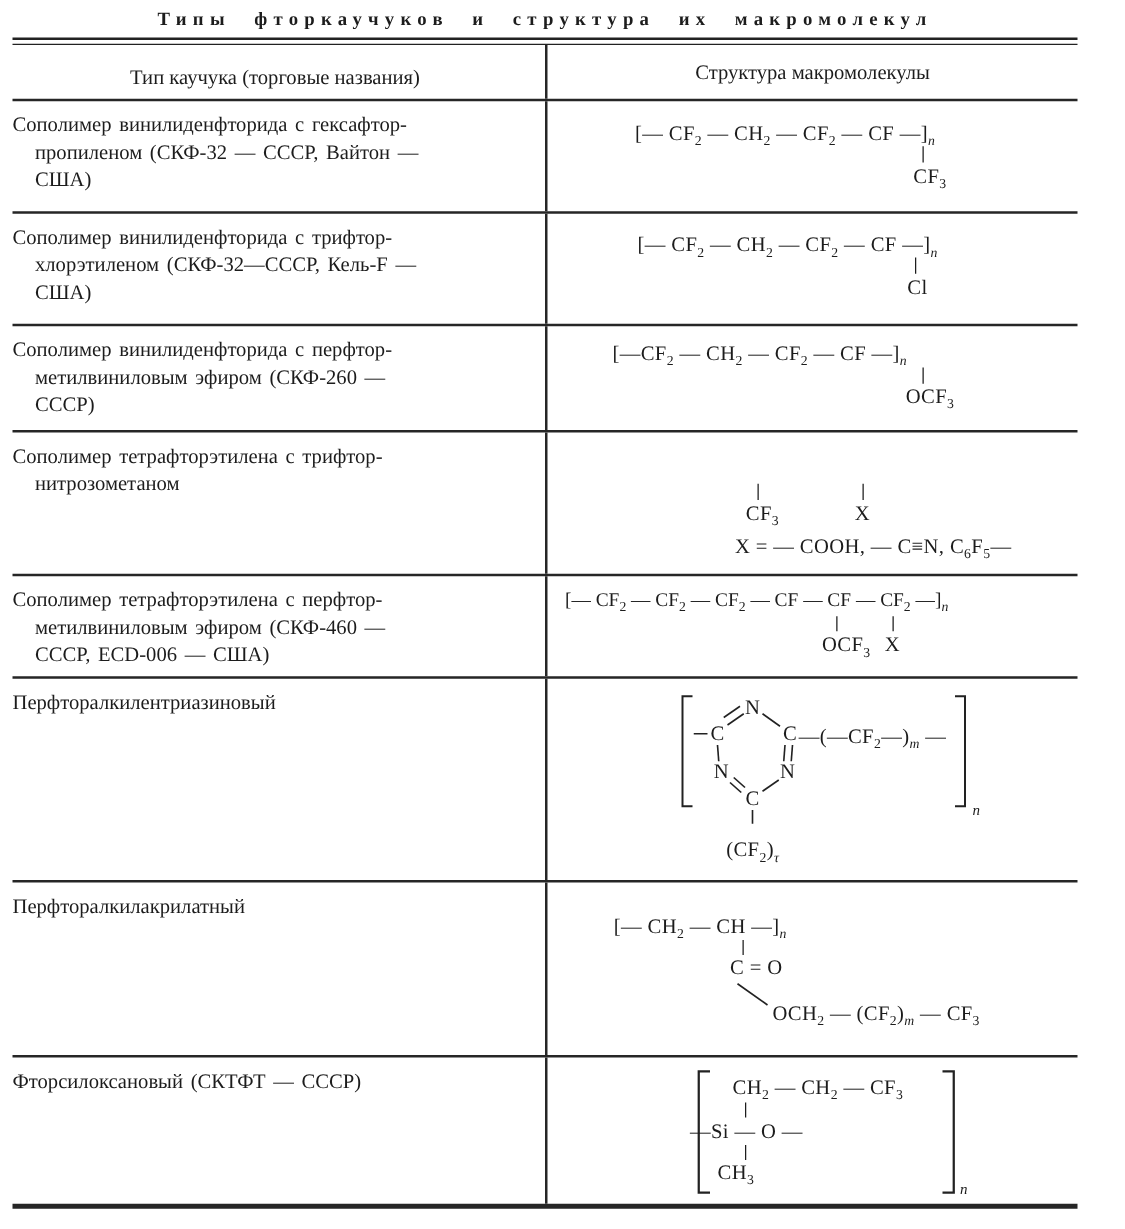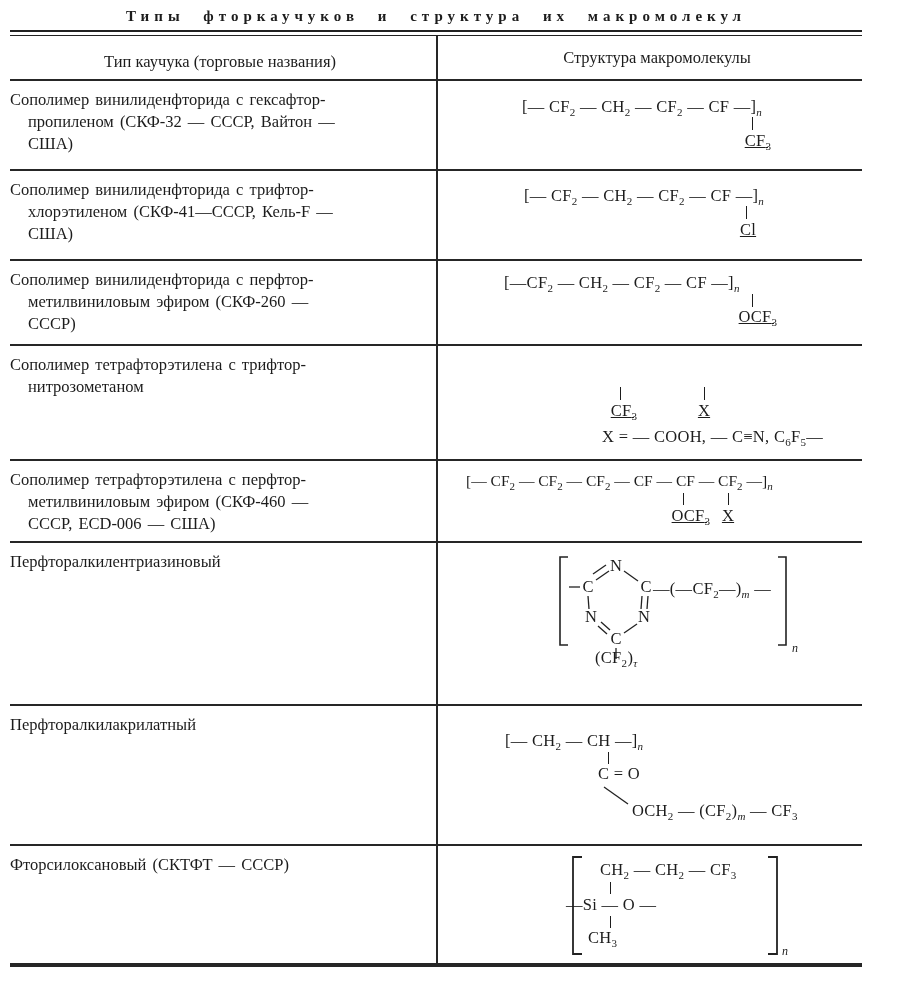--- a/index.html
+++ b/index.html
@@ -3,33 +3,33 @@
 <meta charset="utf-8">
 <style>
   html,body { margin:0; padding:0; background:#ffffff; }
   body { width:900px; height:983px; font-family:"Liberation Serif","DejaVu Serif",serif; color:#1c1c1c; }
   .page { position:relative; width:852px; margin:4px 32px 0 10px; }
 
   .title { text-align:center; font-size:15px; font-weight:bold; letter-spacing:5px; word-spacing:10px; padding:4px 0 5px 0; white-space:nowrap; }
 
   .toprule { height:3px; border-top:2px solid #222; border-bottom:1px solid #222; }
 
-  .row { display:grid; grid-template-columns:428px 1fr; border-bottom:2px solid #262626; position:relative;gap:14px; }
+  .row { display:grid; grid-template-columns:428px 1fr; border-bottom:2px solid #262626; position:relative; }
   .row.last { border-bottom:4px solid #262626; }
   .cell-l { border-right:2px solid #262626; padding:8px 6px 0 0; }
   .cell-r { position:relative; }
 
   .hrow { height:43px; }
   .hcell { display:flex; align-items:center; justify-content:center; font-size:16.5px; }
 
   .type-text { margin:0; font-size:16.5px; line-height:1.32; white-space:pre-line; padding-left:18px; text-indent:-18px; word-spacing:2px; }
 
   .f { position:absolute; font-size:16.5px; white-space:nowrap; letter-spacing:0.3px; }
   .f.small { font-size:15.5px; letter-spacing:0; }
-  .pend { transform:translateX(-50%);text-decoration:underline; }
+  .pend { transform:translateX(-50%); }
   .vb { position:absolute; width:0; border-left:1.4px solid #1d1d1d; height:13px; }
   .atom { position:absolute; transform:translate(-50%,-50%); font-size:16.5px; }
   .idx { position:absolute; font-size:12px; font-style:italic; }
   sub { font-size:11px; line-height:0; }
   sub.it { font-style:italic; }
   svg { position:absolute; left:0; top:0; }
   svg line, svg path { stroke:#222; fill:none; }
 </style>
 </head>
 <body>
@@ -53,21 +53,21 @@
     <div class="cell-r">
       <span class="f" style="left:70px;top:16px">[— CF<sub>2</sub> — CH<sub>2</sub> — CF<sub>2</sub> — CF —]<sub class="it">n</sub></span>
       <span class="vb" style="left:300px;top:36px"></span>
       <span class="f pend" style="left:306px;top:50px">CF<sub>3</sub></span>
     </div>
   </div>
 
   <div class="row" style="height:88px">
     <div class="cell-l">
         <p class="type-text">Сополимер винилиденфторида с трифтор-
-хлорэтиленом (СКФ-41—СССР, Кель-F —
+хлорэтиленом (СКФ-32—СССР, Кель-F —
 США)</p>
       </div>
     <div class="cell-r">
       <span class="f" style="left:72px;top:15px">[— CF<sub>2</sub> — CH<sub>2</sub> — CF<sub>2</sub> — CF —]<sub class="it">n</sub></span>
       <span class="vb" style="left:294px;top:35px"></span>
       <span class="f pend" style="left:296px;top:49px">Cl</span>
     </div>
   </div>
 
   <div class="row" style="height:83px">
@@ -132,21 +132,21 @@
         <line x1="137" y1="66" x2="136" y2="53" stroke-width="1.3"></line>
         <line x1="164" y1="105" x2="164" y2="116" stroke-width="1.3"></line>
       </svg>
       <span class="atom" style="left:164px;top:23px">N</span>
       <span class="atom" style="left:136px;top:44px">C</span>
       <span class="atom" style="left:194px;top:44px">C</span>
       <span class="atom" style="left:139px;top:74px">N</span>
       <span class="atom" style="left:192px;top:74px">N</span>
       <span class="atom" style="left:164px;top:96px">C</span>
       <span class="f" style="left:201px;top:36px">—(—CF<sub>2</sub>—)<sub class="it">m</sub> —</span>
-      <span class="f" style="left:143px;top:105px">(CF<sub>2</sub>)<sub class="it">τ</sub></span>
+      <span class="f" style="left:143px;top:127px">(CF<sub>2</sub>)<sub class="it">τ</sub></span>
       <span class="idx" style="left:340px;top:98px">n</span>
     </div>
   </div>
 
   <div class="row" style="height:138px">
     <div class="cell-l">
         <p class="type-text">Перфторалкилакрилатный</p>
       </div>
     <div class="cell-r">
       <span class="f" style="left:53px;top:25px">[— CH<sub>2</sub> — CH —]<sub class="it">n</sub></span>

